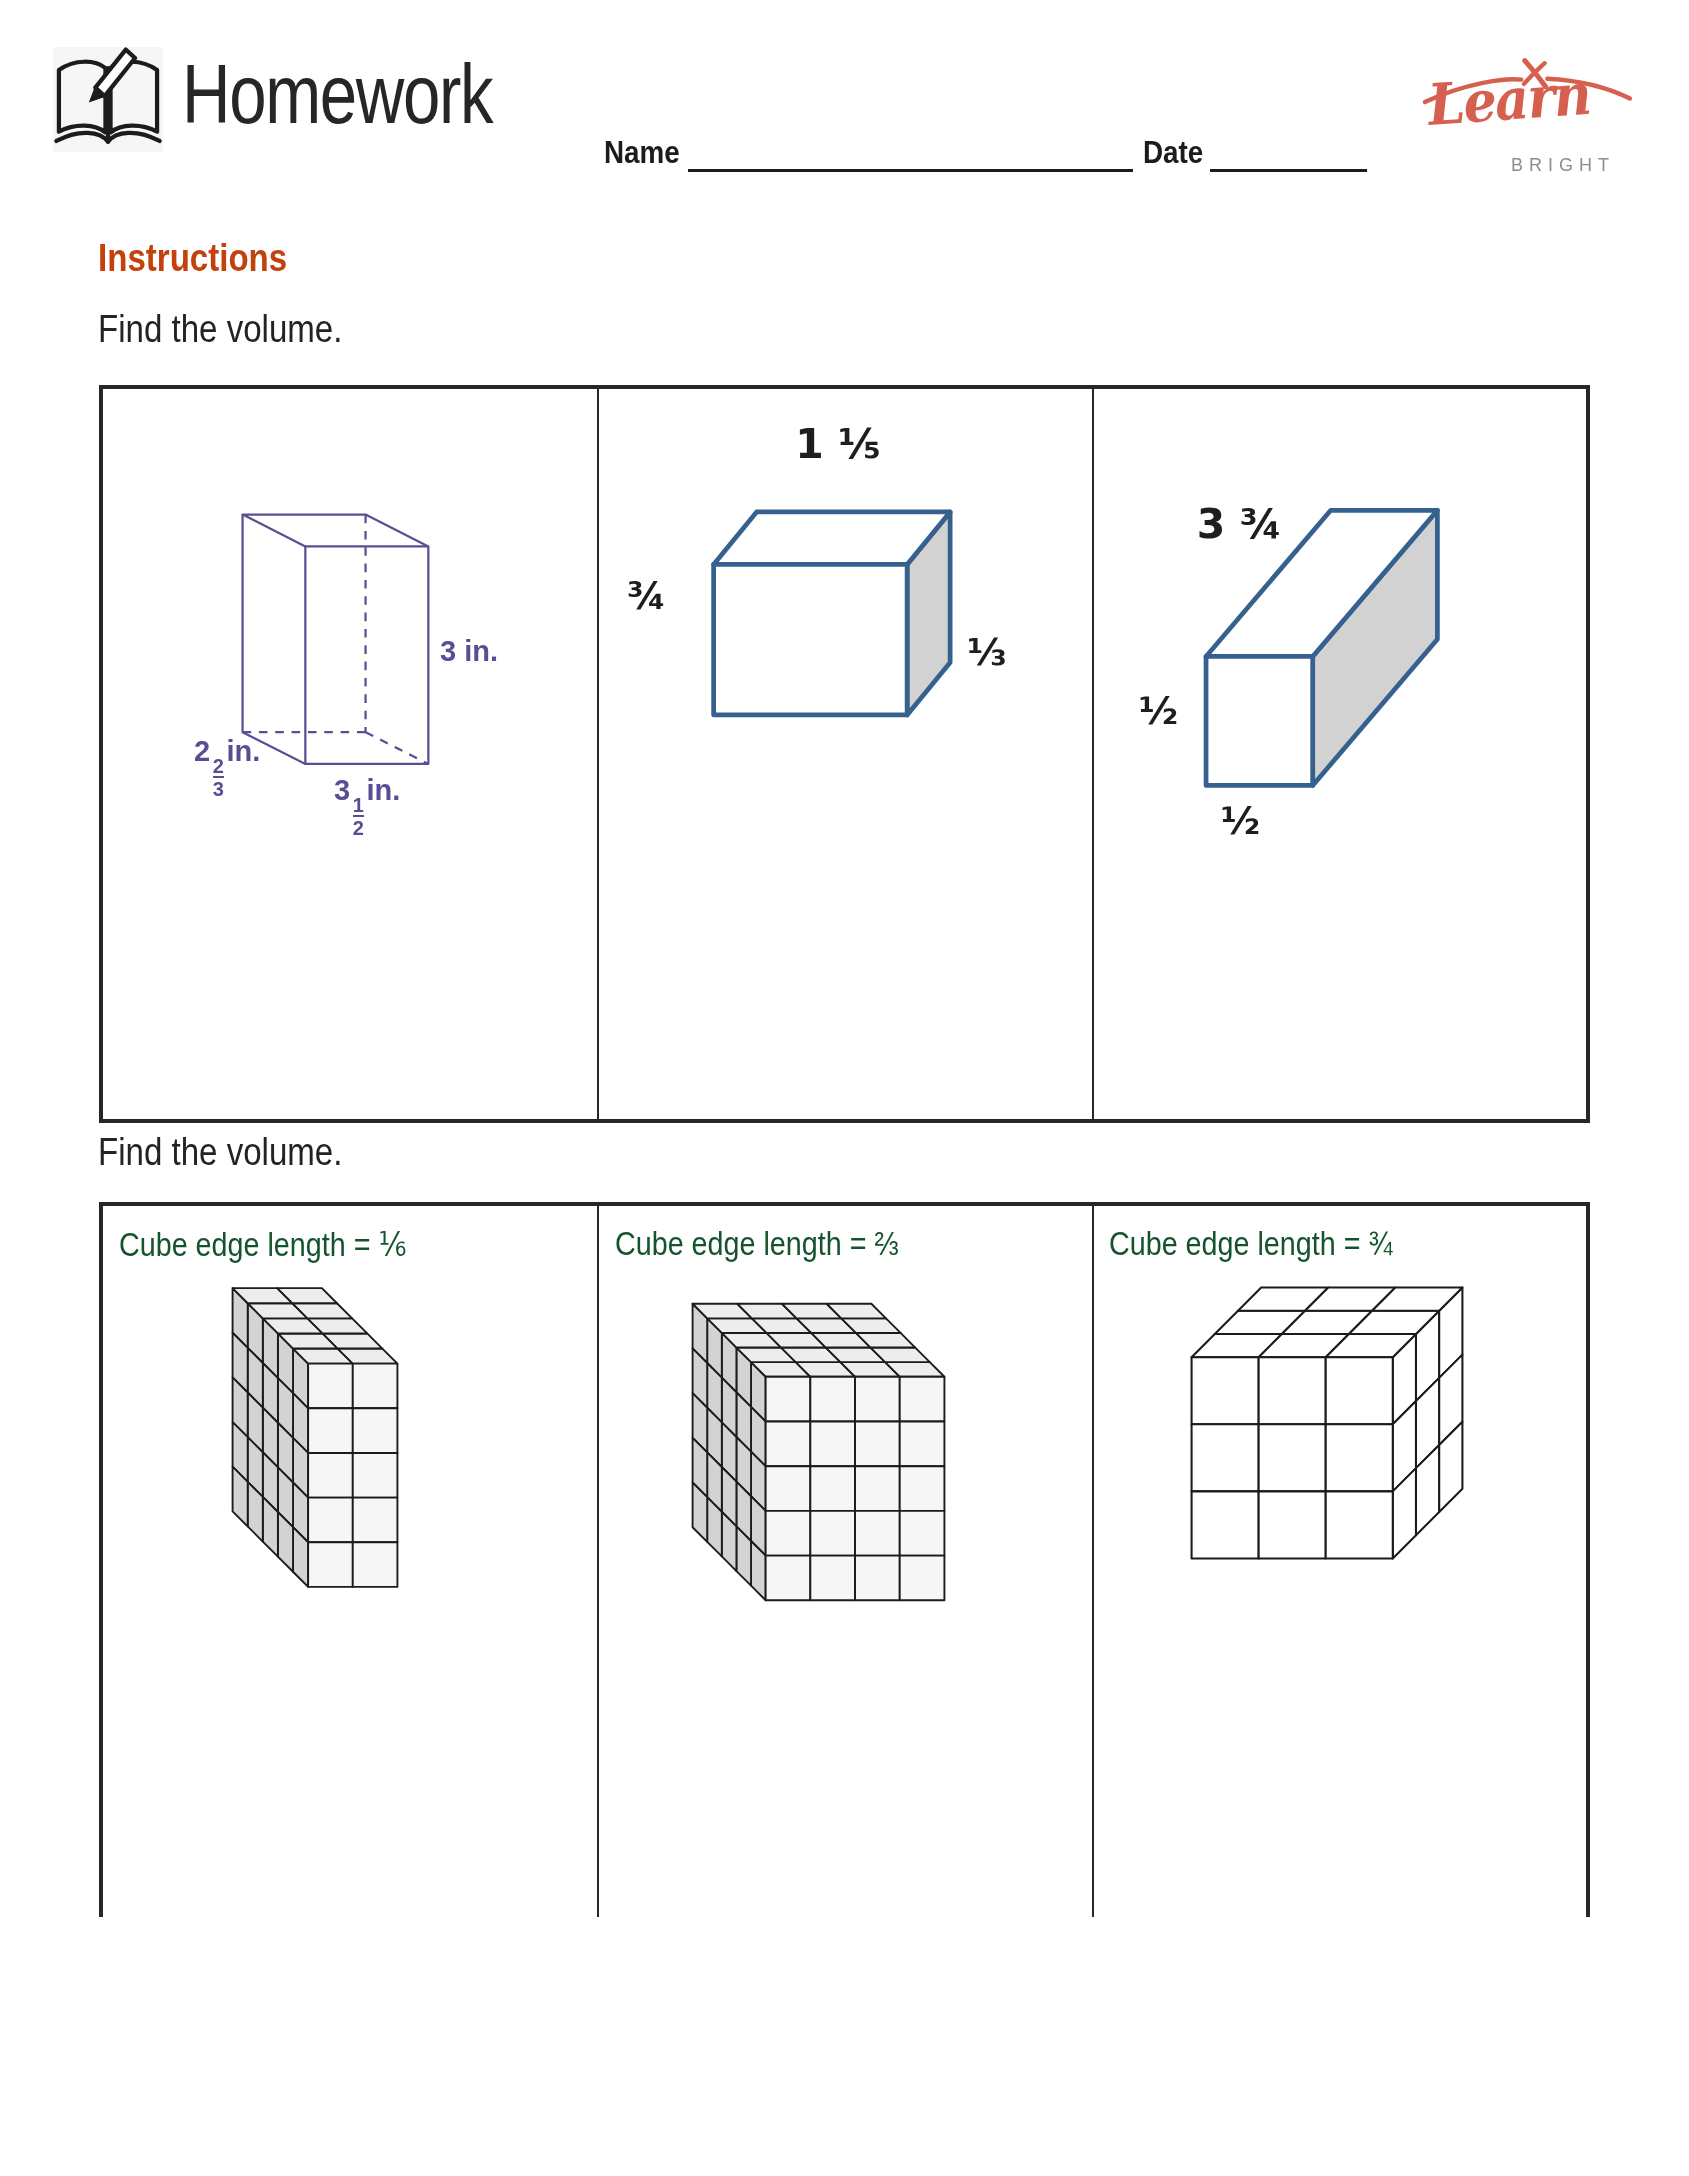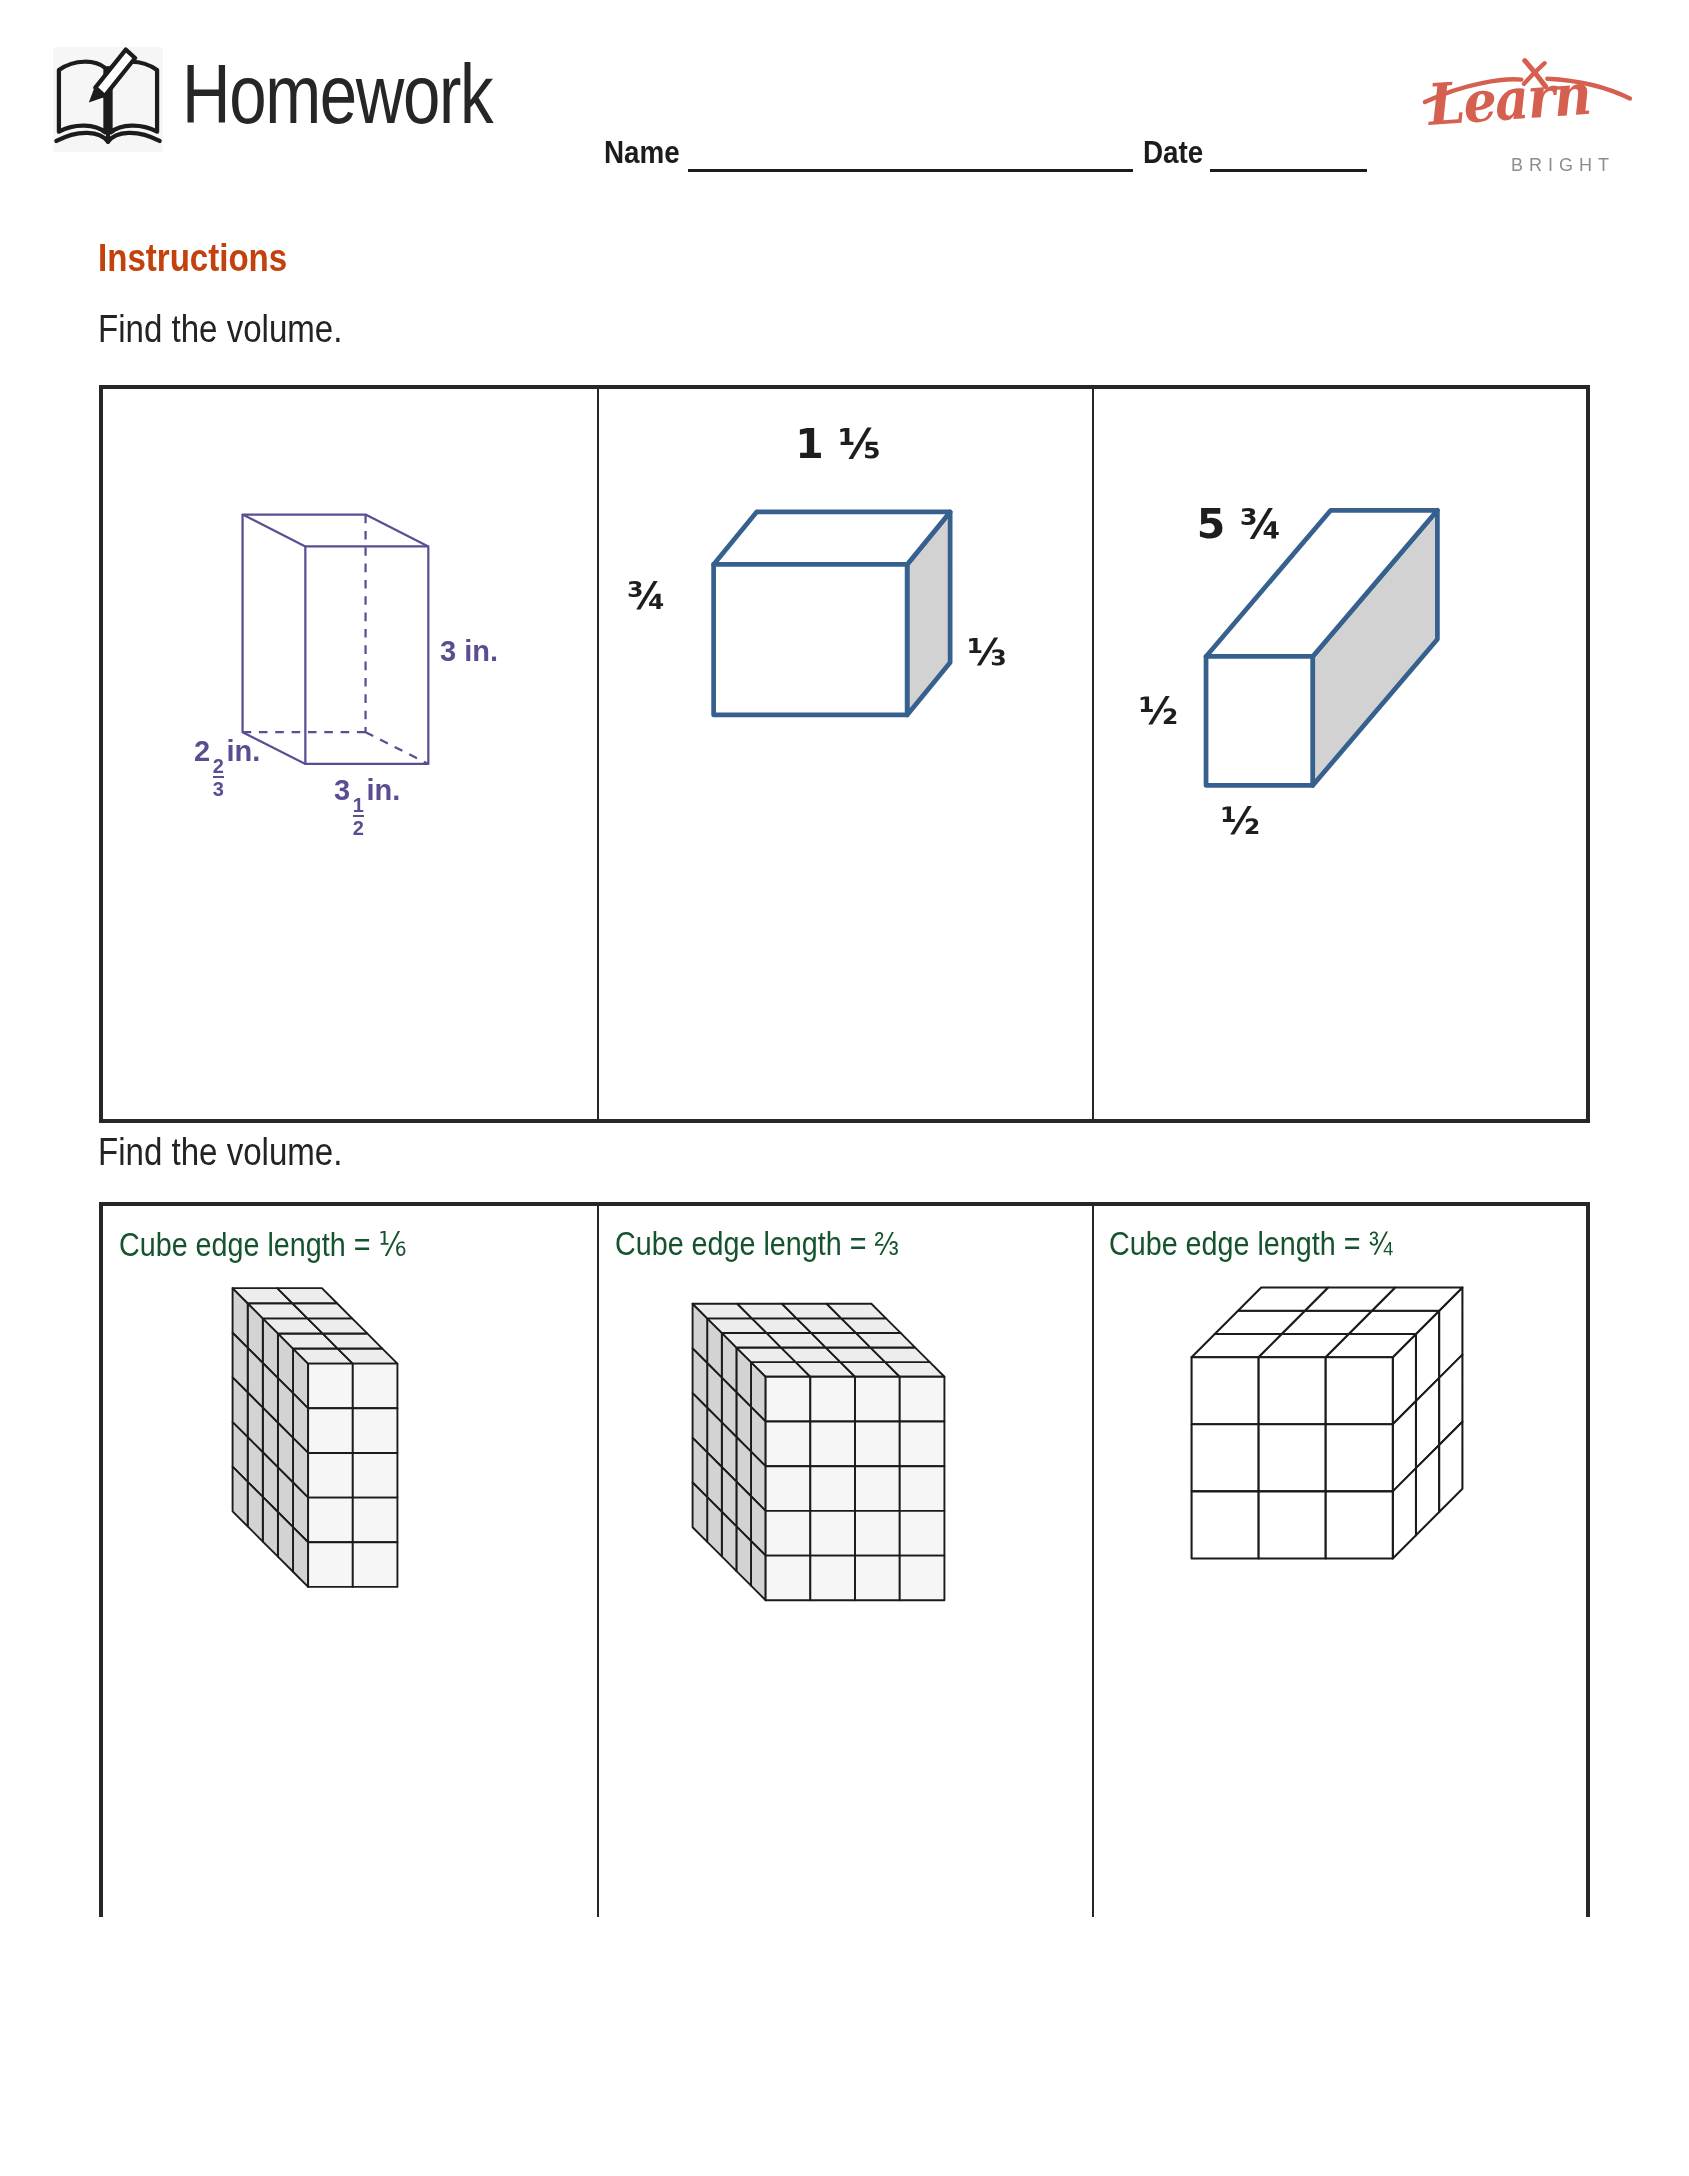--- a/index.html
+++ b/index.html
@@ -127,21 +127,21 @@
     </div>
 
     <div class="pcell">
       <svg class="cell-svg" width="495" height="731" viewBox="0 0 575 850">
         <g stroke="#36618e" stroke-width="5.5" stroke-linejoin="round">
           <polygon points="254,311 399,141 399,291 254,461" fill="#d2d2d2"></polygon>
           <polygon points="130,311 254,311 399,141 275,141" fill="#ffffff"></polygon>
           <polygon points="130,311 254,311 254,461 130,461" fill="#ffffff"></polygon>
         </g>
       </svg>
-      <div class="dimlabel lab-top" style="left:103px; top:115px;">5 ¾</div>
+      <div class="dimlabel lab-top" style="left:103px; top:115px;">3 ¾</div>
       <div class="dimlabel lab-side" style="left:45px; top:303px;">½</div>
       <div class="dimlabel lab-side" style="left:127px; top:413px;">½</div>
     </div>
   </div>
 
   <div class="task" style="top:1131px;"><span class="cond">Find the volume.</span></div>
 
   <div class="ptable t2">
     <div class="pcell">
       <div class="cube-header"><span class="cond">Cube edge length = ⅙</span></div>

